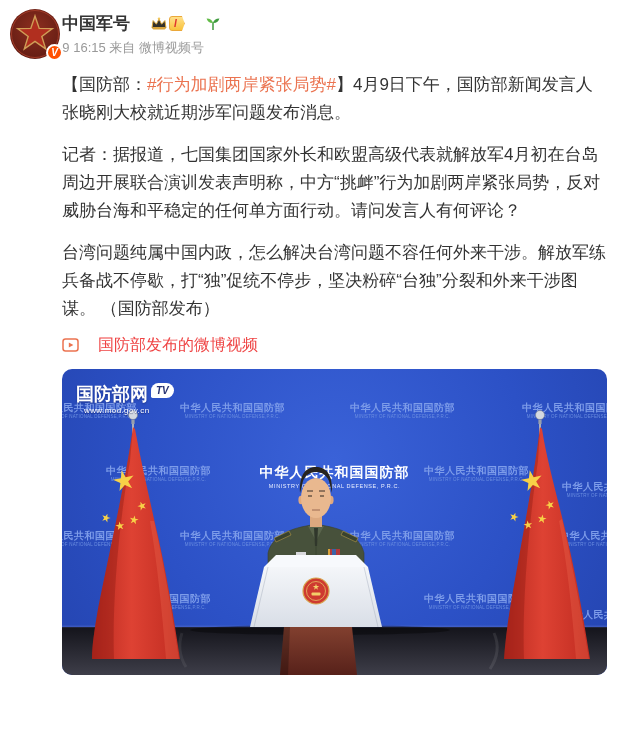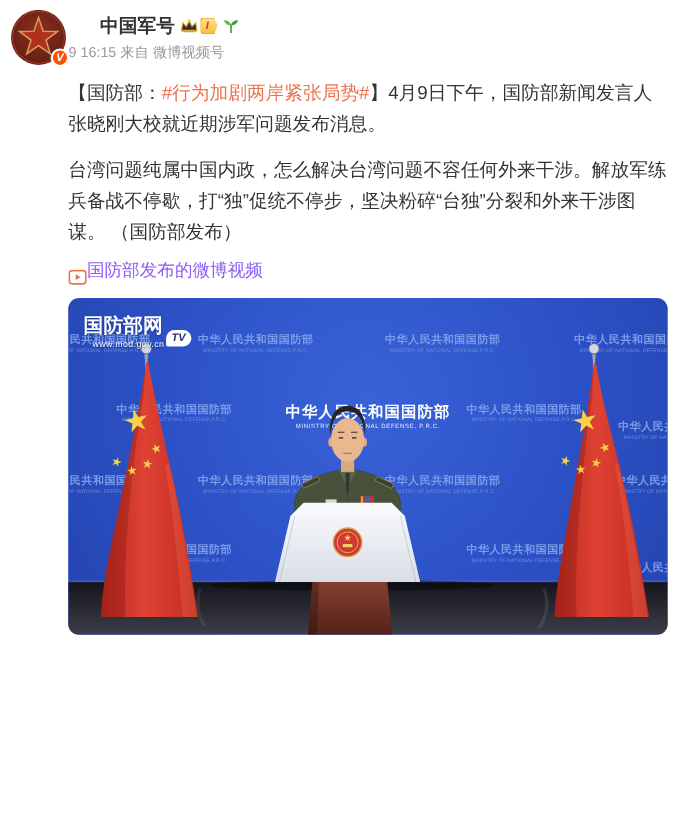--- a/index.html
+++ b/index.html
@@ -9,56 +9,56 @@
 
   
   .header { position:relative; height:58px; }
   .avatar { position:absolute; left:10px; top:9px; width:50px; height:50px;
     border-radius:50%; overflow:visible; cursor:pointer; }
   .avatar svg { display:block; }
   .v-badge { position:absolute; right:-3px; bottom:-2px; width:17px; height:17px;
     background:#ff5000; border:2px solid #fff; border-radius:50%; color:#fff;
     font-size:10px; font-weight:bold; font-style:italic;
     display:flex; align-items:center; justify-content:center; }
-  .user-row { margin-left:91px; padding-top:12px; display:flex; align-items:center; gap:4px; }
+  .user-row { margin-left:62px; padding-top:12px; display:flex; align-items:center; gap:20px; }
   .username { font-size:17px; font-weight:bold; color:#333; cursor:pointer; }
   .vip-badge { display:flex; align-items:center; gap:1px; }
   .vip-pill { height:15px; padding:0 7px 0 4px; display:flex; align-items:center;
     background:linear-gradient(180deg,#ffe08a,#f9c23c); border:1px solid #eba83a;
     clip-path:polygon(0 0, 82% 0, 100% 50%, 82% 100%, 0 100%);
     border-radius:3px; color:#e0342e; font-size:10px; font-weight:bold; font-style:italic; }
   .meta-row { margin-left:32px; margin-top:4px; font-size:13px; color:#999; }
   .meta-row .src { color:#999; text-decoration:none; cursor:pointer; }
 
   
   .content { margin:13px 12px 0 62px; width:545px; font-size:17px; line-height:28px;
     color:#333; word-break:break-all; }
   .content p { margin-bottom:14px; }
   .hashtag { color:#eb7350; text-decoration:none; cursor:pointer; }
-  .video-link { display:flex; align-items:flex-end; gap:0; color:#8b5cf6;
+  .video-link { display:flex; align-items:center; gap:19px; color:#ef4444;
     font-size:16px; line-height:24px; margin-top:-4px; cursor:pointer; }
 
   
   .video { position:relative; margin:12px 0 0 62px; width:545px; height:306px;
     border-radius:10px; overflow:hidden; cursor:pointer;
     background:radial-gradient(circle at 50% 30%, #3a62d8 0%, #2c51c6 55%, #2444af 100%); }
   .bg-text { position:absolute; z-index:1; text-align:center; white-space:nowrap;
     line-height:1.2; pointer-events:none; }
   .bg-text .cn { display:block; font-size:10px; font-weight:bold; color:#7d9ce9; letter-spacing:.5px; }
   .bg-text .en { display:block; font-size:4.5px; color:#6b8ee0; letter-spacing:.2px; }
   .center-title { position:absolute; z-index:1; top:95px; left:50%; transform:translateX(-50%);
     text-align:center; white-space:nowrap; pointer-events:none; }
   .center-title .cn { display:block; font-size:14px; font-weight:bold; color:#fdfeff; letter-spacing:1px; }
   .center-title .en { display:block; font-size:5.5px; color:#e9efff; letter-spacing:.6px; margin-top:1px; }
   .scene { position:absolute; inset:0; z-index:3; }
   .mod-logo { position:absolute; z-index:6; top:13px; left:14px; display:flex;
     align-items:flex-start; gap:3px; color:#fff; }
   .mod-logo .cn { font-size:18px; font-weight:bold; text-shadow:0 1px 2px rgba(10,20,80,.45); }
   .tv-bubble { background:#fff; color:#273272; font-size:10px; font-weight:bold; font-style:italic;
-    padding:2px 5px; border-radius:9px 9px 9px 2px; margin-top:16px; }
+    padding:2px 5px; border-radius:9px 9px 9px 2px; margin-top:1px; }
   .logo-url { position:absolute; z-index:6; top:37px; left:22px; font-size:8px;
     color:#fff; letter-spacing:.4px; text-shadow:0 1px 1px rgba(10,20,80,.5); }
 </style>
 </head>
 <body>
 
 <div class="post">
 
   <div class="header">
     <div class="avatar">
@@ -93,20 +93,21 @@
     </div>
     <div class="meta-row">
       <span>25-4-9 16:15</span>
       <span>来自</span>
       <span class="src">微博视频号</span>
     </div>
   </div>
 
   <div class="content">
     <p><span>【国防部：</span><a class="hashtag">#行为加剧两岸紧张局势#</a><span>】4月9日下午，国防部新闻发言人张晓刚大校就近期涉军问题发布消息。</span></p>
+    <p>记者：据报道，七国集团国家外长和欧盟高级代表就解放军4月初在台岛周边开展联合演训发表声明称，中方“挑衅”行为加剧两岸紧张局势，反对威胁台海和平稳定的任何单方面行动。请问发言人有何评论？</p>
     <p>台湾问题纯属中国内政，怎么解决台湾问题不容任何外来干涉。解放军练兵备战不停歇，打“独”促统不停步，坚决粉碎“台独”分裂和外来干涉图谋。 （国防部发布）</p>
     <div class="video-link">
       <svg width="17" height="14" viewBox="0 0 17 14">
         <rect x="1" y="1" width="15" height="12" rx="2.5" fill="none" stroke="#eb7350" stroke-width="1.5"></rect>
         <polygon points="6.8,4.4 11.4,7 6.8,9.6" fill="#eb7350"></polygon>
       </svg>
       <span>国防部发布的微博视频</span>
     </div>
   </div>
 

